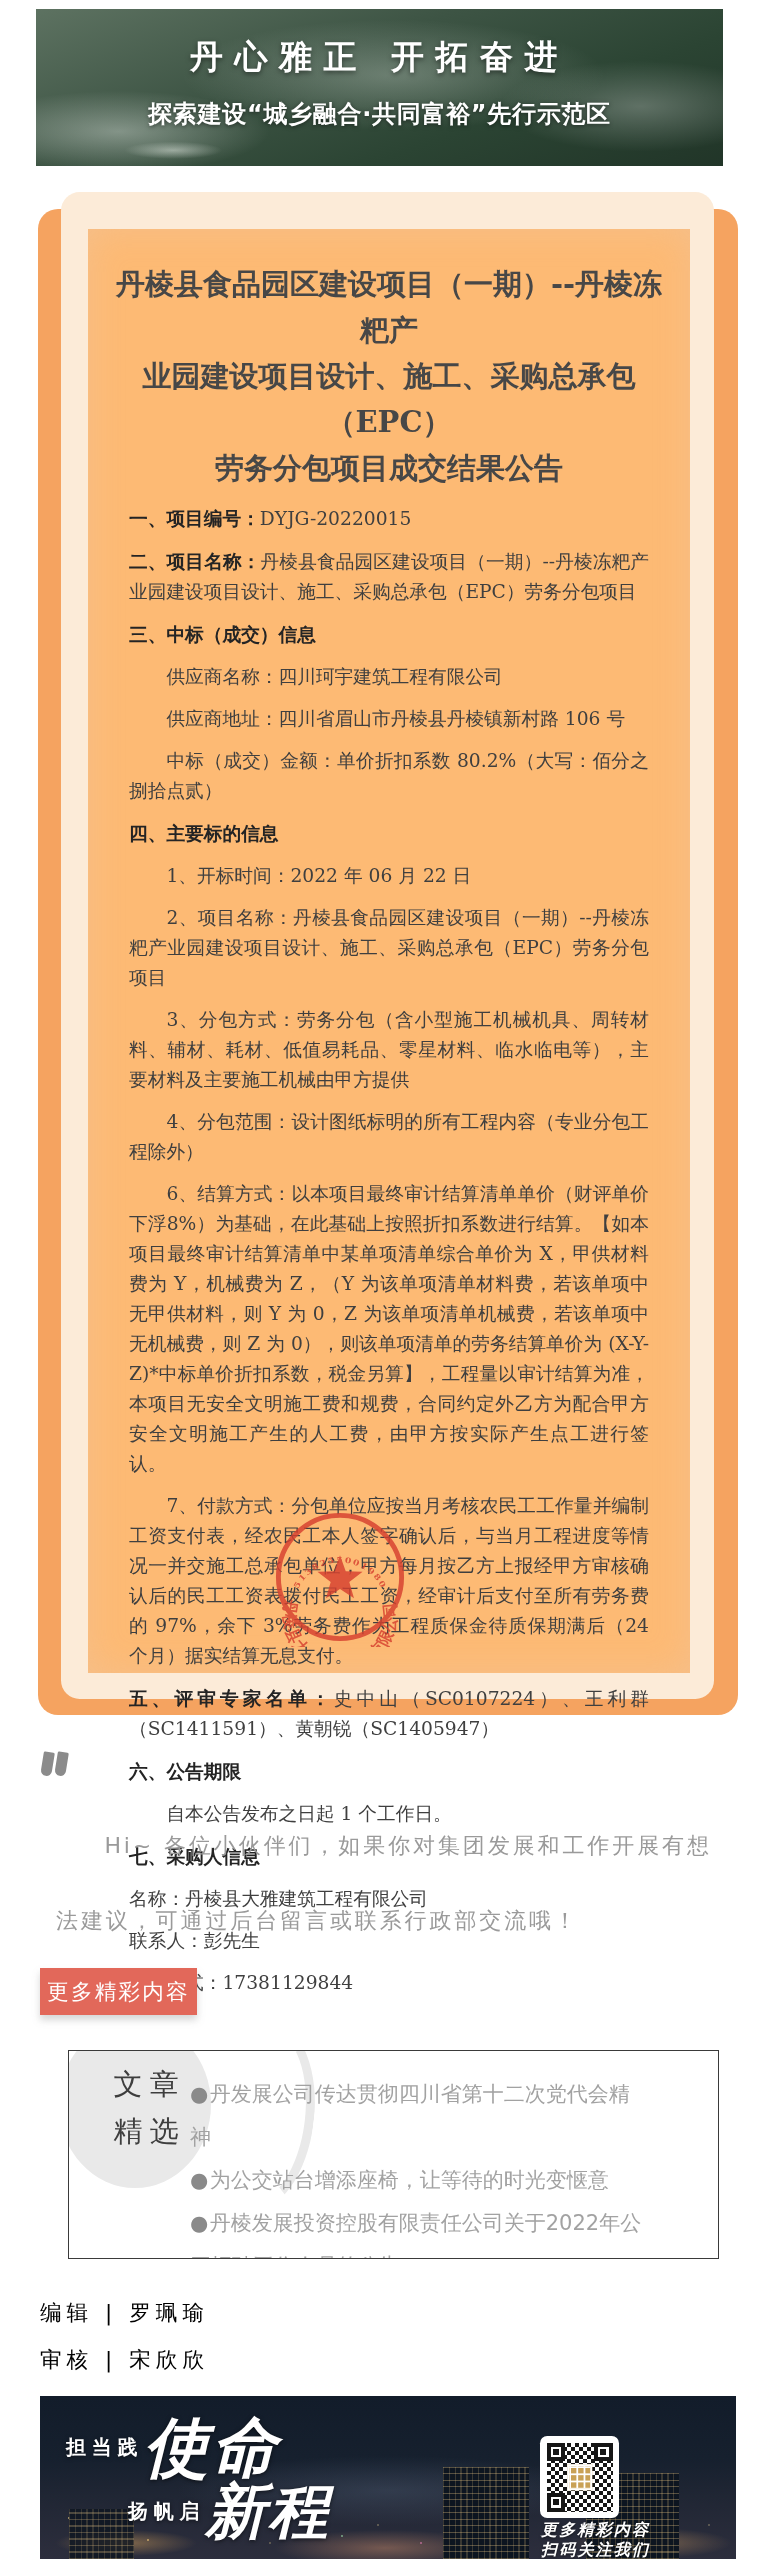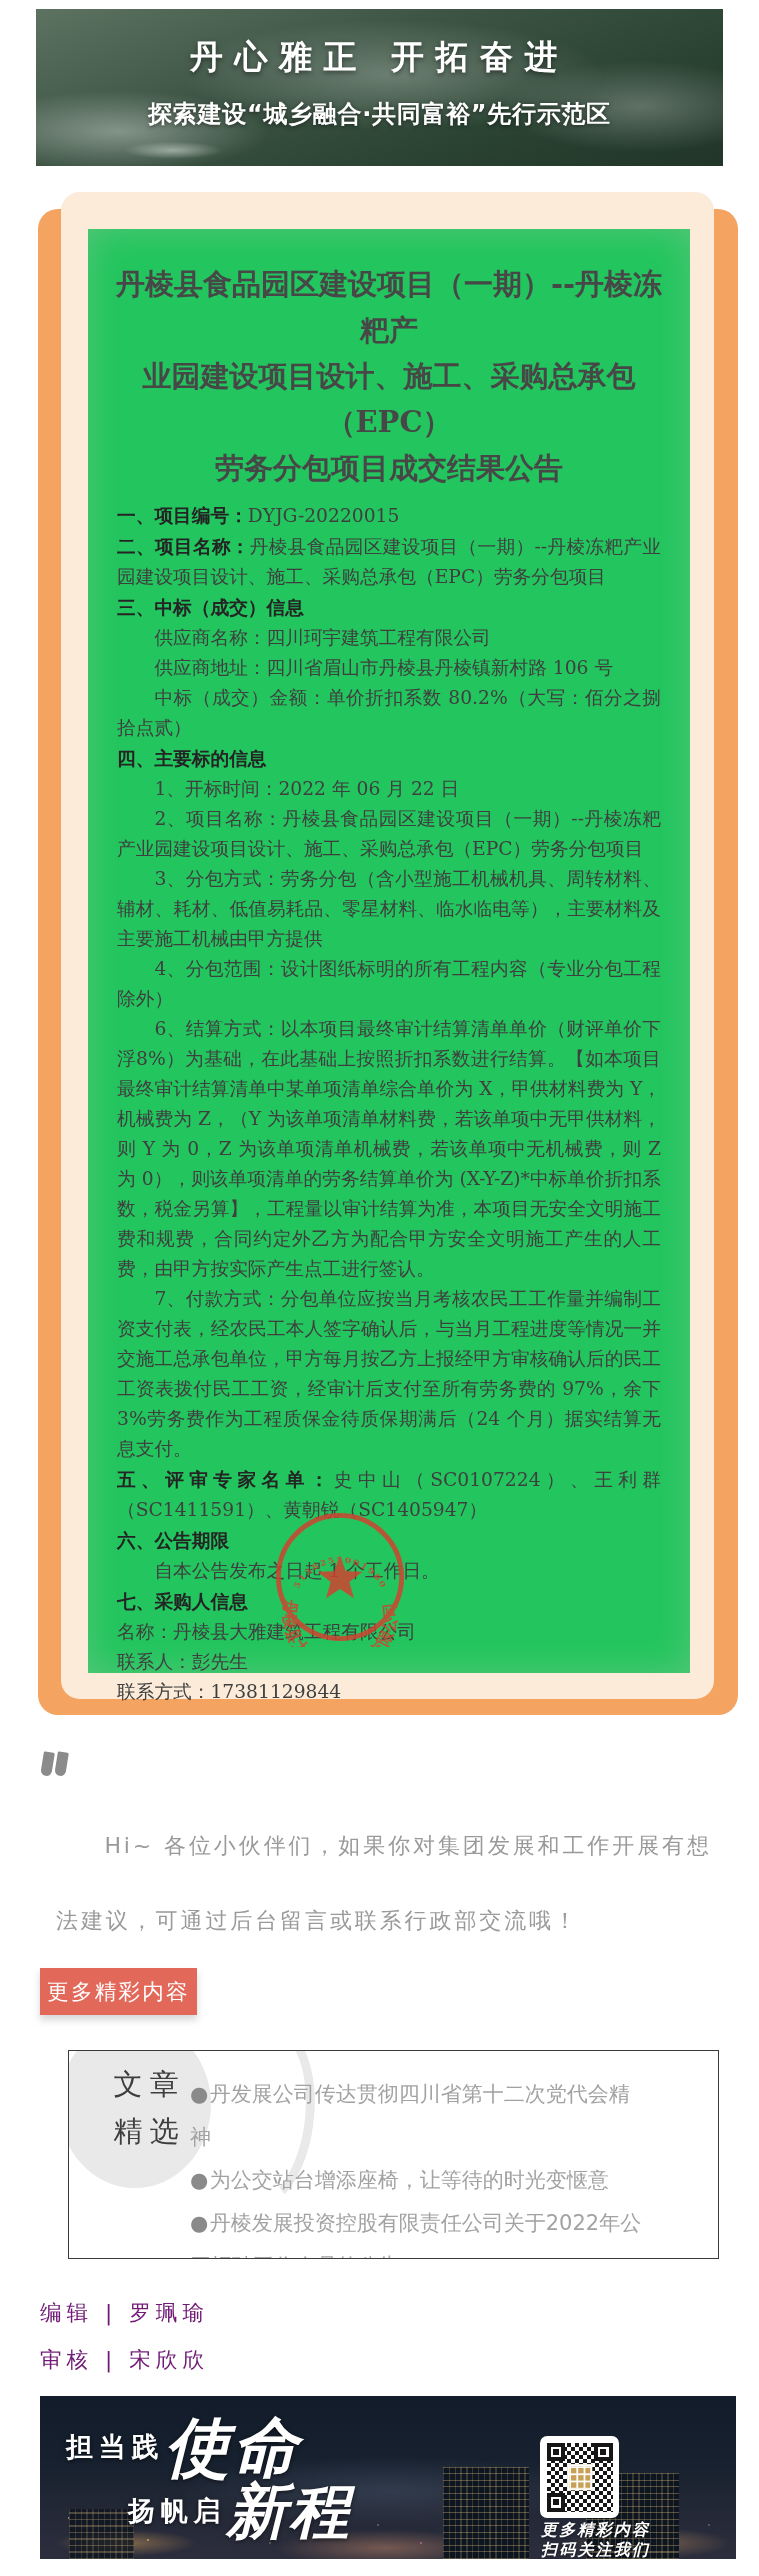--- a/index.html
+++ b/index.html
@@ -20,27 +20,27 @@
   .banner-headline { position:absolute; top:89px; left:0; width:100%; text-align:center; color:#fff;
     font-weight:700; font-size:24px; letter-spacing:0.7px; text-shadow:0 1.4px 4.3px rgba(0,0,0,.55); }
 
   
   .card-area { position:absolute; left:0; top:192px; width:759px; height:1523px; }
   .card-shadow { position:absolute; left:38px; top:16.5px; width:700px; height:1506px;
     background:#f5a360; border-radius:20px; }
   .card { position:absolute; left:61px; top:0; width:653px; height:1507px;
     background:#fcebd8; border-radius:18.7px; }
   .paper { position:absolute; left:27px; top:37px; width:602px; height:1444px;
-    background:#22c55e; box-shadow:inset 0 0 36px rgba(226,204,196,.28); }
+    background:#fdba74; box-shadow:inset 0 0 36px rgba(226,204,196,.28); }
   .doc-title { margin:32px 18.7px 8.6px; text-align:center; color:#474747;
     font-family:"DejaVu Serif","Liberation Serif",serif; font-weight:700;
     font-size:29px; line-height:46px; }
   .doc-body { margin:0 29px; color:#3f3f3f; font-family:"DejaVu Serif","Liberation Serif",serif;
     font-size:18.7px; line-height:30px; text-align:justify; }
-  .doc-body p { margin:0; }
+  .doc-body p { margin:12px; }
   .doc-body p.ind { text-indent:2em; }
   .doc-body b { color:#242424; font-weight:700; }
   .seal { position:absolute; left:182px; top:1278px; width:140px; height:140px; opacity:.82; }
   .seal text { fill:#d6402f; font-family:"DejaVu Serif",serif; font-weight:700; }
 
   
   .quote-mark { position:absolute; left:42px; top:1752px; width:32px; height:26px; }
   .quote-mark span { display:inline-block; width:10.8px; height:24.4px; margin-right:3.6px;
     background:#8b8b8b; border-radius:2.2px 2.2px 8.6px 8.6px; transform:rotate(9deg); }
   .quote-text { position:absolute; left:40px; top:1792px; width:680px; margin:16px;
@@ -60,21 +60,21 @@
     border:9.3px solid transparent; border-right-color:#e9e9e9; border-radius:50%;
     transform:rotate(7deg); }
   .box-label { position:absolute; left:16.5px; top:10px; color:#3e3e3e;
     font-size:29px; line-height:47px; letter-spacing:7.2px; font-weight:500;margin-left:28px; }
   .box-list { position:absolute; left:121px; top:21.6px; width:457px;
     color:#a2a2a2; font-size:21px; line-height:43px; }
   .box-item { cursor:pointer; }
   .box-item .dot { color:#8a8a8a; margin-right:1.4px; }
 
   
-  .credit { position:absolute; left:40px; color:#701a75; font-size:21.6px; letter-spacing:5px; }
+  .credit { position:absolute; left:40px; color:#000000; font-size:21.6px; letter-spacing:5px; }
   .credit-editor { top:2298px; }
   .credit-reviewer { top:2345px; }
 
   
   .bottom-banner { position:absolute; left:40px; top:2396px; width:696px; height:163px;
     overflow:hidden; background:linear-gradient(#121c2a 0%, #16202e 38%, #202634 62%, #2d2e3d 100%); }
   .lights { position:absolute; inset:0;
     background-image:
       radial-gradient(circle 2.2px at 29px 122px, rgba(255,220,140,.95), transparent 70%),
       radial-gradient(circle 1.4px at 65px 133px, rgba(255,235,180,.9), transparent 70%),
@@ -92,21 +92,21 @@
       radial-gradient(ellipse 302px 50px at 50% 58%, rgba(120,140,170,.22), transparent 70%); }
   .bld { position:absolute; bottom:0; background-color:#0d1520;
     background-image:
       repeating-linear-gradient(0deg, rgba(255,215,140,.30) 0 1.4px, transparent 1.4px 6.5px),
       repeating-linear-gradient(90deg, rgba(255,215,140,.18) 0 1.4px, transparent 1.4px 5.8px); }
   .b1 { left:403px; width:86px; height:92px; }
   .b2 { left:546px; width:93px; height:86px; }
   .b3 { left:29px;  width:65px;  height:50px; opacity:.8; }
   .slogan { position:absolute; display:flex; align-items:center; color:#fff;
     text-shadow:0 1.4px 4.3px rgba(0,0,0,.6); }
-  .slogan .sm { font-size:27px; font-weight:700; letter-spacing:5.8px; }
+  .slogan .sm { font-size:20px; font-weight:700; letter-spacing:5.8px; }
   .slogan .big { font-family:"DejaVu Serif","Liberation Serif",serif; font-style:italic;
     font-weight:700; font-size:65px; line-height:1; letter-spacing:2.9px; }
   .s1 { left:26px; top:18.7px; }
   .s2 { left:88px; top:85px; }
   .s2 .big { font-size:60px; }
   .qr { position:absolute; left:500px; top:40px; width:79px; height:82px;
     background:#fff; border-radius:7.2px; }
   .qr-pattern { position:absolute; inset:6.5px;
     background:repeating-conic-gradient(#161616 0% 25%, #ffffff 0% 50%) 0 0 / 8px 8px; }
   .fp { position:absolute; width:18.7px; height:18.7px; box-sizing:border-box;

